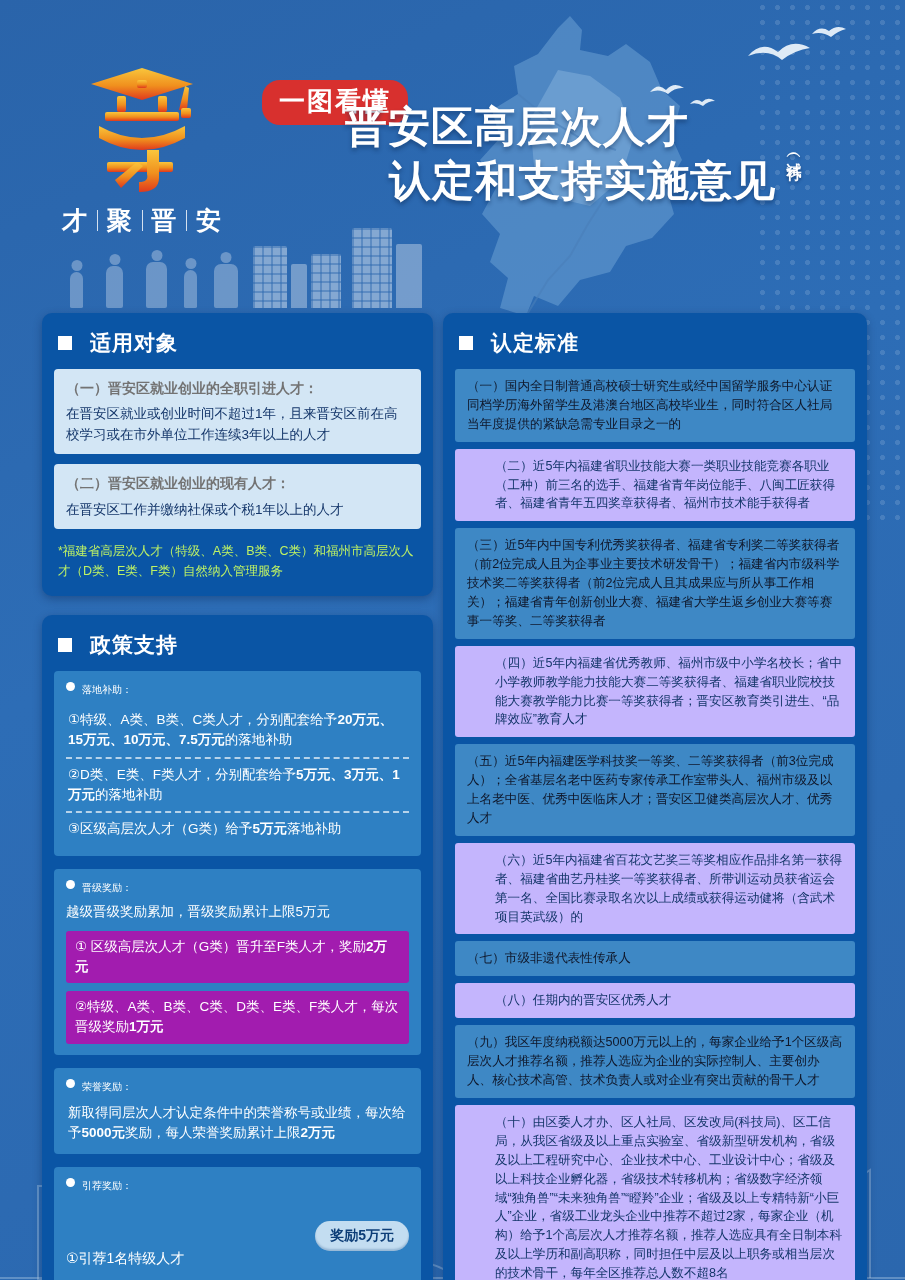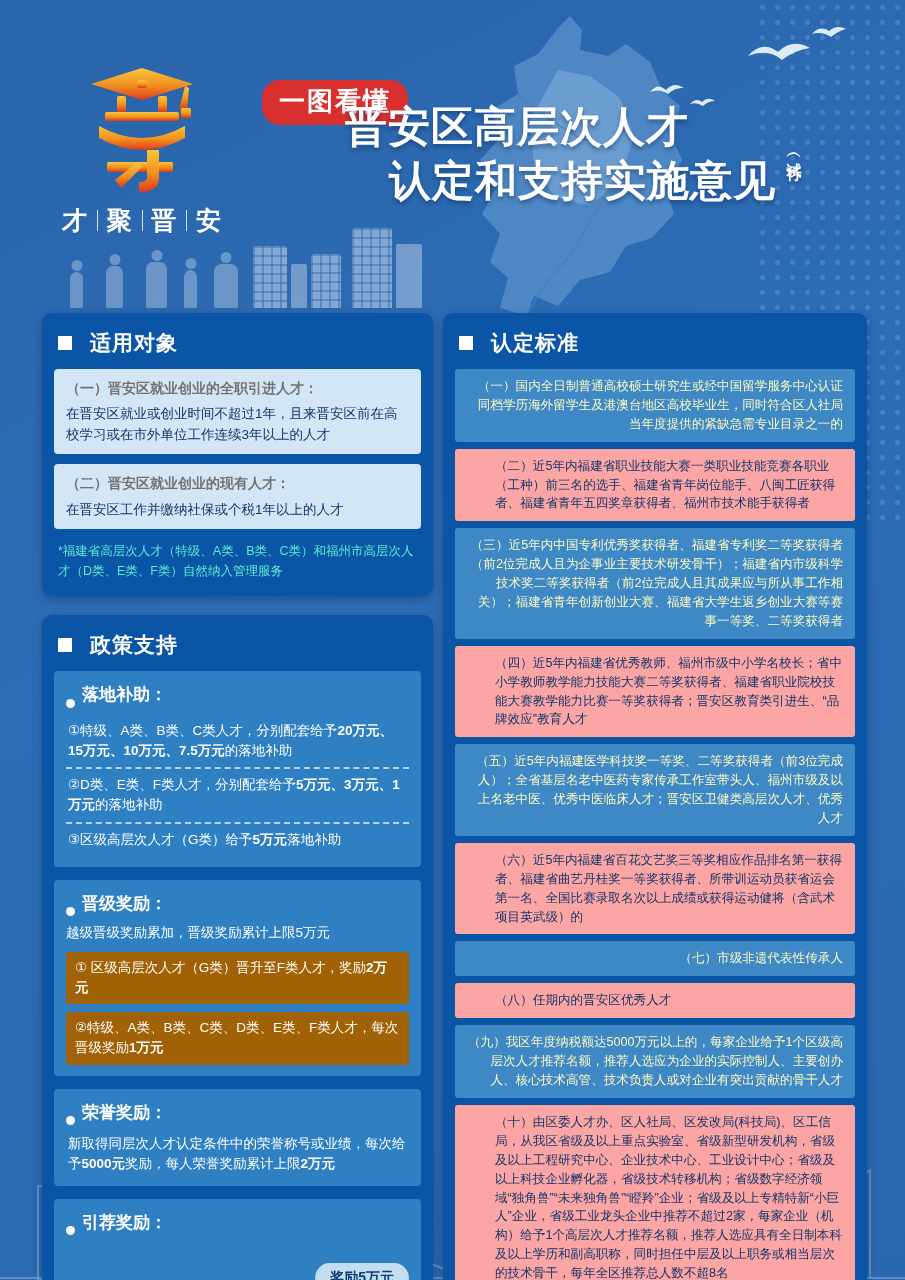--- a/index.html
+++ b/index.html
@@ -55,43 +55,43 @@
   .panel{background:#0a55a5;border-radius:10px;padding:13px 12px 15px;
     box-shadow:0 3px 8px rgba(5,30,70,.35);}
   .panel + .panel{margin-top:19px;}
   .section-header{display:flex;align-items:center;gap:18px;color:#fff;
     font-weight:bold;font-size:21px;margin:3px 2px 12px 4px;letter-spacing:1px;}
   .square-bullet{width:14px;height:14px;background:#fff;flex:0 0 auto;}
   
   .card-light{background:#d3e6f5;border-radius:4px;padding:9px 12px;color:#14366a;
     font-size:13.5px;line-height:1.52;margin-bottom:10px;}
   .card-light .heading{font-weight:bold;font-size:14px;margin-bottom:5px;color:#737373;}
-  .footnote{color:#5eead4;font-size:12.5px;line-height:1.6;margin:12px 4px 0;}
+  .footnote{color:#bef264;font-size:12.5px;line-height:1.6;margin:12px 4px 0;}
   
   .card-blue{background:#2e80c3;border-radius:4px;padding:11px 12px;color:#fff;
     font-size:13.5px;line-height:1.5;margin-bottom:13px;}
   .card-blue:last-of-type{margin-bottom:0;}
-  .card-title{display:flex;align-items:flex-end;gap:7px;font-weight:bold;
-    font-size:17px;margin-bottom:7px;}
+  .card-title{display:flex;align-items:flex-start;gap:7px;font-weight:normal;
+    font-size:10px;margin-bottom:7px;}
   .dot-bullet{width:9px;height:9px;border-radius:50%;background:#fff;flex:0 0 auto;}
   .landing-item{padding:6px 2px;}
   .landing-item + .landing-item{border-top:2px dashed rgba(255,255,255,.65);}
-  .promo-row{background:#a16207;border-radius:3px;padding:6px 9px;margin-top:8px;}
+  .promo-row{background:#a21caf;border-radius:3px;padding:6px 9px;margin-top:8px;}
   .honor-body{padding:2px 2px 0;}
   .ref-row{display:flex;align-items:center;margin-top:10px;}
   .ref-label{flex:0 0 auto;font-size:14px;margin-top:45px;}
   .ref-spacer{flex:1;}
   .ref-badge{background:#c3ddf1;color:#0c3d77;font-weight:bold;border-radius:15px;
     padding:4px 15px 5px;font-size:14px;box-shadow:inset 0 -2px 2px rgba(20,70,130,.25);}
   
   .criteria-item{border-radius:3px;padding:8px 12px;margin-bottom:7px;
     font-size:12.6px;line-height:1.5;}
   .criteria-item:last-child{margin-bottom:2px;}
-  .criteria-item.blue{background:#3e88c5;color:#fef9c3;text-align:right;}
-  .criteria-item.light{background:#fca5a5;color:#14366a;padding-left:40px;}
+  .criteria-item.blue{background:#3e88c5;color:#0f172a;}
+  .criteria-item.light{background:#c4b5fd;color:#14366a;padding-left:40px;}
 </style>
 </head>
 <body>
 
 <div class="bg-layer dots"></div>
 
 <svg class="bg-layer map-svg" width="300" height="330" viewBox="0 0 300 330">
   <path fill="#6ca0d4" fill-opacity="0.55" d="M128 18 L140 6 L152 20 L150 40 L178 46 L196 34 L220 52 L232 80 L250 96 L242 128 L252 150 L236 176 L244 204 L222 228 L196 236 L180 262 L150 270 L128 296 L104 286 L96 306 L70 298 L78 268 L60 252 L70 224 L52 204 L66 178 L50 150 L70 128 L62 100 L88 84 L84 56 L108 44 Z"></path>
   <path fill="#8db8e0" fill-opacity="0.45" d="M128 60 L160 66 L190 88 L204 126 L190 170 L160 196 L126 188 L104 156 L100 110 Z"></path>
   <path fill="none" stroke="#4a7fb9" stroke-opacity="0.6" stroke-width="2" d="M96 306 L118 270 L140 246 L158 214 L176 186 M88 84 L120 110 L150 128 L186 140"></path>

